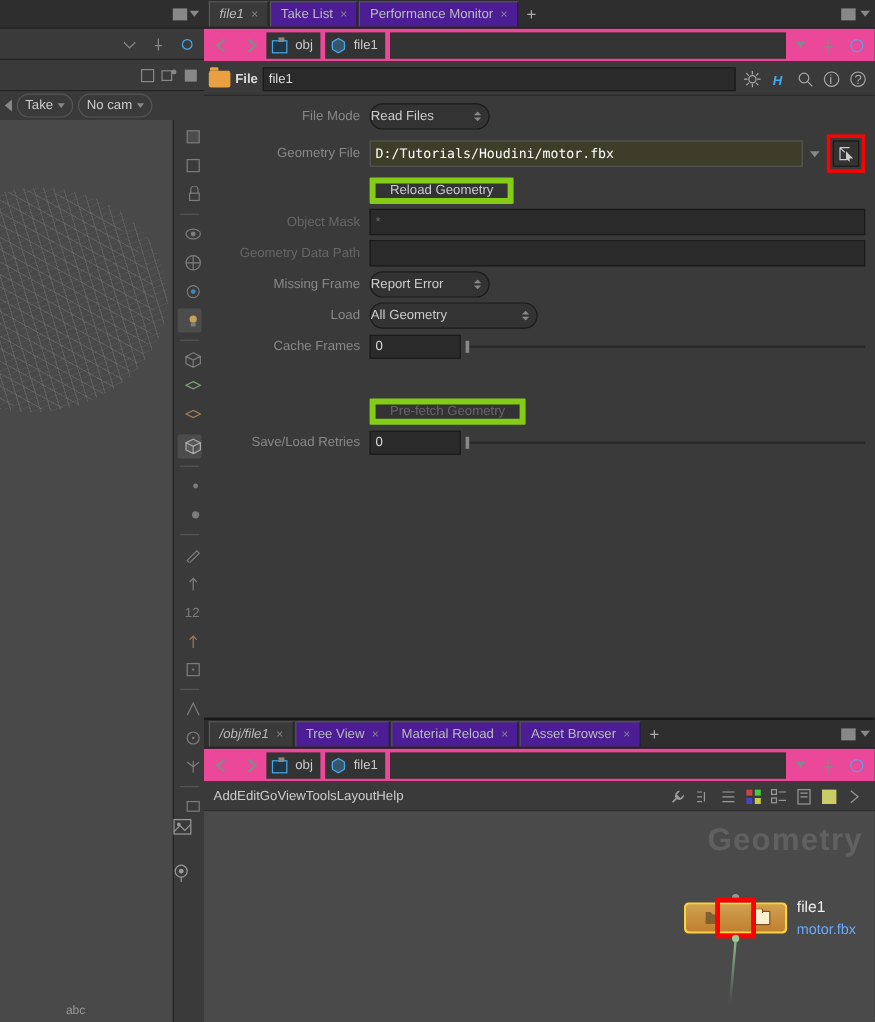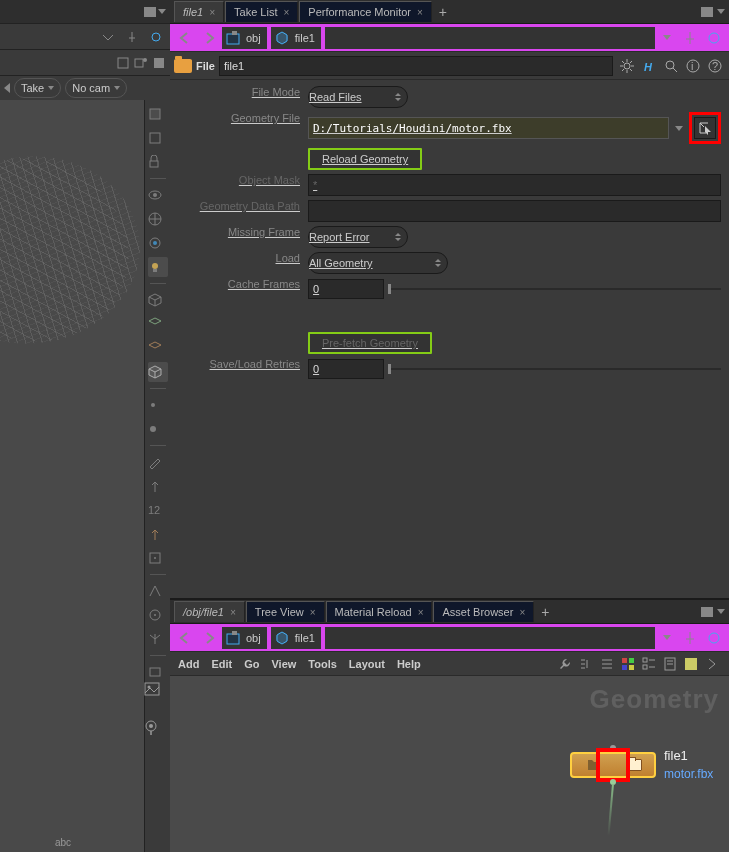--- a/index.html
+++ b/index.html
@@ -19,89 +19,89 @@
 
   .view-dd-row { height: 24px; display: flex; align-items: center; gap: 4px; padding: 2px 4px; background: #3a3a3a; }
   .view-dd { flex: 0 0 auto; height: 20px; background: #3a3a3a; border: 1px solid #555; border-radius: 10px; padding: 2px 6px; display: flex; align-items: center; gap: 2px; font-size: 10px; }
   .view-dd .tri { width: 0; height: 0; border-left: 3px solid transparent; border-right: 3px solid transparent; border-top: 4px solid #888; margin-left: 2px;}
 
   .viewport { flex: 1; background: #494949; position: relative; overflow: hidden; }
   .wire-obj { position: absolute; left: -80px; top: 40px; width: 220px; height: 220px; border-radius: 50%; background: repeating-linear-gradient(80deg, #666 0 1px, transparent 1px 8px), repeating-linear-gradient(-20deg, #555 0 1px, transparent 1px 6px); opacity: 0.7; transform: rotate(-5deg) scaleY(0.85);}
   .wire-obj2 { position: absolute; left: -70px; top: 50px; width: 200px; height: 200px; border-radius: 50%; background: repeating-linear-gradient(10deg, #777 0 1px, transparent 1px 10px); opacity: 0.4; transform: rotate(20deg) scaleY(0.9);}
   
   .viewport-right-strip { position: absolute; right: 0; top: 0; width: 26px; bottom: 0; background: #3a3a3a; border-left: 1px solid #222; display: flex; flex-direction: column; align-items: center; padding-top: 4px; gap: 4px; }
-  .viewport-right-strip .tool { width: 20px; height: 20px; display: flex; align-items: center; justify-content: flex-start; opacity: 0.7; }
+  .viewport-right-strip .tool { width: 20px; height: 20px; display: flex; align-items: center; justify-content: flex-end; opacity: 0.7; }
   .viewport-right-strip .tool.active { background: #555; border-radius: 2px; }
   .viewport-right-strip .sep { width: 16px; height: 1px; background: #555; margin: 2px 0; }
 
   .vp-bottom-label { position: absolute; bottom: 4px; left: 0; right: 44px; text-align: center; color: #999; font-size: 10px; }
 
   
   .right-col { position: absolute; left: 170px; right: 0; top: 0; bottom: 0; display: flex; flex-direction: column; }
 
   
   .param-panel { flex: 0 0 600px; display: flex; flex-direction: column; background: #3a3a3a; border-bottom: 2px solid #1a1a1a; }
 
   .tabbar { height: 24px; background: #2e2e2e; display: flex; align-items: center; padding: 0 4px; border-bottom: 1px solid #1a1a1a; }
   .tab { padding: 4px 8px; background: #3a3a3a; margin-right: 1px; display: flex; align-items: center; gap: 6px; font-style: italic; color: #bbb; border-top: 1px solid #555; border-left: 1px solid #555; border-right: 1px solid #222;}
   .tab.active { background: #3a3a3a; }
-  .tab.inactive { background: #0f172a; font-style: normal; }
+  .tab.inactive { background: #4c1d95; font-style: normal; }
   .tab .close { color: #888; font-size: 10px; cursor: pointer; }
   .add-tab { width: 20px; text-align: center; color: #aaa; cursor: pointer; font-size: 14px; }
   .tabbar-right { margin-left: auto; display: flex; align-items: center; gap: 4px; }
   .tabbar-right .sq { width: 12px; height: 10px; background: #888; }
   .tabbar-right .tri { width: 0; height: 0; border-left: 4px solid transparent; border-right: 4px solid transparent; border-top: 5px solid #888; }
 
-  .path-row { height: 28px; background: #d946ef; display: flex; align-items: center; padding: 0 4px; gap: 2px; border-bottom: 1px solid #2a2a2a; }
+  .path-row { height: 28px; background: #ec4899; display: flex; align-items: center; padding: 0 4px; gap: 2px; border-bottom: 1px solid #2a2a2a; }
   .nav-btn { width: 22px; height: 22px; display: flex; align-items: center; justify-content: center; color: #888; cursor: pointer; }
   .path-seg { display: flex; align-items: center; background: #333; height: 22px; margin-right: 2px; }
   .path-seg .ico { width: 22px; height: 22px; display: flex; align-items: center; justify-content: center; }
   .path-seg .txt { padding: 0 6px 0 2px; }
   .path-input-extend { flex: 1; background: #333; height: 22px; border: none; }
   .path-row .end-tri { width: 0; height: 0; border-left: 4px solid transparent; border-right: 4px solid transparent; border-top: 5px solid #888; margin: 0 6px;}
   .pin-ico { width: 22px; height: 22px; display: flex; align-items:center; justify-content:center; }
 
   .node-title-row { height: 28px; background: #3a3a3a; display: flex; align-items: center; padding: 0 4px; gap: 4px; border-bottom: 1px solid #2a2a2a; }
   .node-ico { width: 18px; height: 14px; background: #e8a040; border-radius: 2px; position: relative; }
   .node-ico::before { content: ''; position: absolute; top: -3px; left: 1px; width: 7px; height: 3px; background: #e8a040; border-radius: 1px 1px 0 0; }
   .node-type { font-weight: bold; color: #ddd; }
   .node-name-input { flex: 1; background: #2a2a2a; border: 1px solid #1a1a1a; height: 20px; padding: 0 4px; color: #ddd; }
   .title-icons { display: flex; gap: 2px; }
   .title-icons .ti { width: 20px; height: 20px; display: flex; align-items:center; justify-content:center; cursor: pointer; }
 
   .param-body { flex: 1; padding: 6px 8px; overflow-y: auto; }
-  .param-row { display: flex; margin-bottom: 4px; min-height: 22px; text-decoration: underline; }
+  .param-row { display: flex; align-items: center; margin-bottom: 4px; min-height: 22px; }
   .param-label { width: 130px; text-align: right; padding-right: 8px; color: #888; font-size: 11px; }
   .param-label.dim { color: #666; }
   .param-control { flex: 1; display: flex; align-items: center; gap: 4px; }
   
   .dropdown { background: #333; border: 1px solid #1a1a1a; height: 22px; display: flex; align-items: center; padding: 0 0; min-width: 100px; border-radius: 11px; position: relative; }
   .dropdown .arrows { position: absolute; right: 4px; top: 3px; width: 8px; height: 14px; display: flex; flex-direction: column; justify-content: center; gap: 2px;}
   .dropdown .arrows::before { content:''; width:0; height:0; border-left:3px solid transparent; border-right:3px solid transparent; border-bottom:3px solid #888;}
   .dropdown .arrows::after { content:''; width:0; height:0; border-left:3px solid transparent; border-right:3px solid transparent; border-top:3px solid #888;}
 
   .text-input { background: #2a2a2a; border: 1px solid #1a1a1a; height: 22px; padding: 0 4px; color: #ddd; flex: 1; }
   .text-input.highlight { background: #3d3d2a; border: 1px solid #555; color: #fff; font-family: monospace; }
   
-  .btn { background: #333; border: 2px solid #84cc16; height: 22px; padding: 0 12px; display: flex; align-items: center; border-radius: 1px; cursor: pointer; }
+  .btn { background: #333; border: 5px solid #84cc16; height: 22px; padding: 0 12px; display: flex; align-items: center; border-radius: 1px; cursor: pointer; }
   .btn.dim { color: #666; margin-top: 28px; }
   
   .chooser-btn { width: 22px; height: 22px; background: #333; border: 1px solid #1a1a1a; display: flex; align-items: center; justify-content: center; cursor: pointer; }
   .chooser-highlight { border: 3px solid #ff0000; padding: 2px; }
   
   .num-input { background: #2a2a2a; border: 1px solid #1a1a1a; height: 20px; width: 76px; padding: 0 4px; color: #ddd; }
   .slider-tick-row { flex:1; position: relative; height: 12px; }
   .slider-tick-row .track { position:absolute; top:5px; left:0; right:0; height:2px; background:#2a2a2a;}
   .slider-tick-row .handle { position:absolute; left:0; top:1px; width:3px; height:10px; background:#888;}
 
   .checkbox { width: 12px; height: 12px; background: #2a2a2a; border: 1px solid #1a1a1a; display: inline-block; margin-right: 4px; }
 
   
   .net-panel { flex: 1; display: flex; flex-direction: column; background: #3a3a3a; }
-  .net-menubar { height: 24px; background: #3a3a3a; display: flex; align-items: center; padding: 0 8px; gap: 12px; border-bottom: 1px solid #2a2a2a; font-weight: bold; }
+  .net-menubar { height: 24px; background: #3a3a3a; display: flex; align-items: center; padding: 0 8px; border-bottom: 1px solid #2a2a2a; }
   .net-menubar .mi { cursor: pointer; }
   .net-menubar-right { margin-left: auto; display: flex; gap: 3px; }
   .net-menubar-right .ti { width: 18px; height: 18px; display:flex; align-items:center; justify-content:center; cursor:pointer; }
   .net-canvas { flex: 1; background: #4a4a4a; position: relative; overflow: hidden; }
   .net-watermark { position: absolute; right: 10px; top: 8px; font-size: 26px; font-weight: bold; color: rgba(255,255,255,0.12); letter-spacing: 1px; }
   
   .net-node-wrap { position: absolute; left: 400px; top: 72px; display: flex; align-items: center; gap: 8px; }
   .net-node { width: 86px; height: 26px; background: linear-gradient(#d0a050, #c08030); border: 2px solid #ffd040; border-radius: 4px; display: flex; align-items:center; position:relative; }
   .net-node .half { width: 50%; height: 100%; display:flex; align-items:center; justify-content:center;}
   .net-node .half:first-child { border-right: 1px solid rgba(0,0,0,0.2);}

